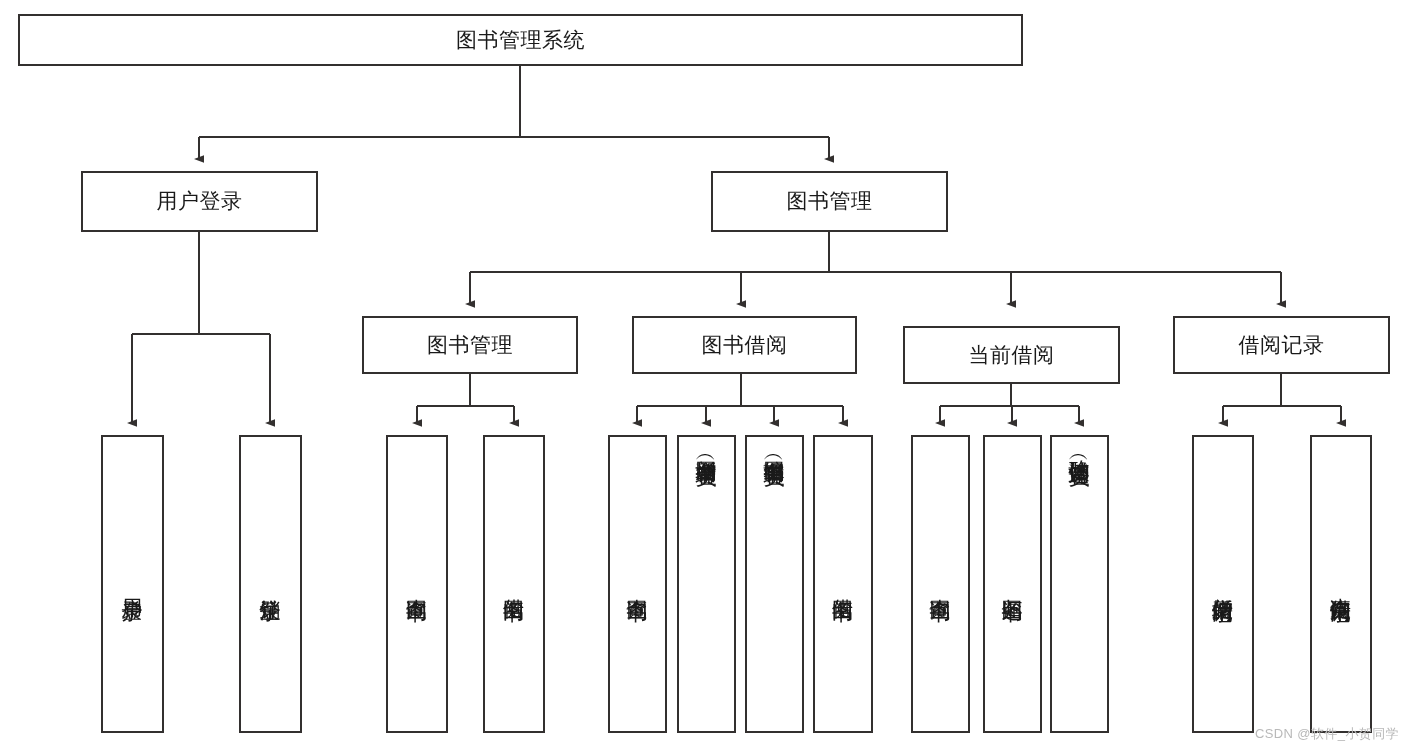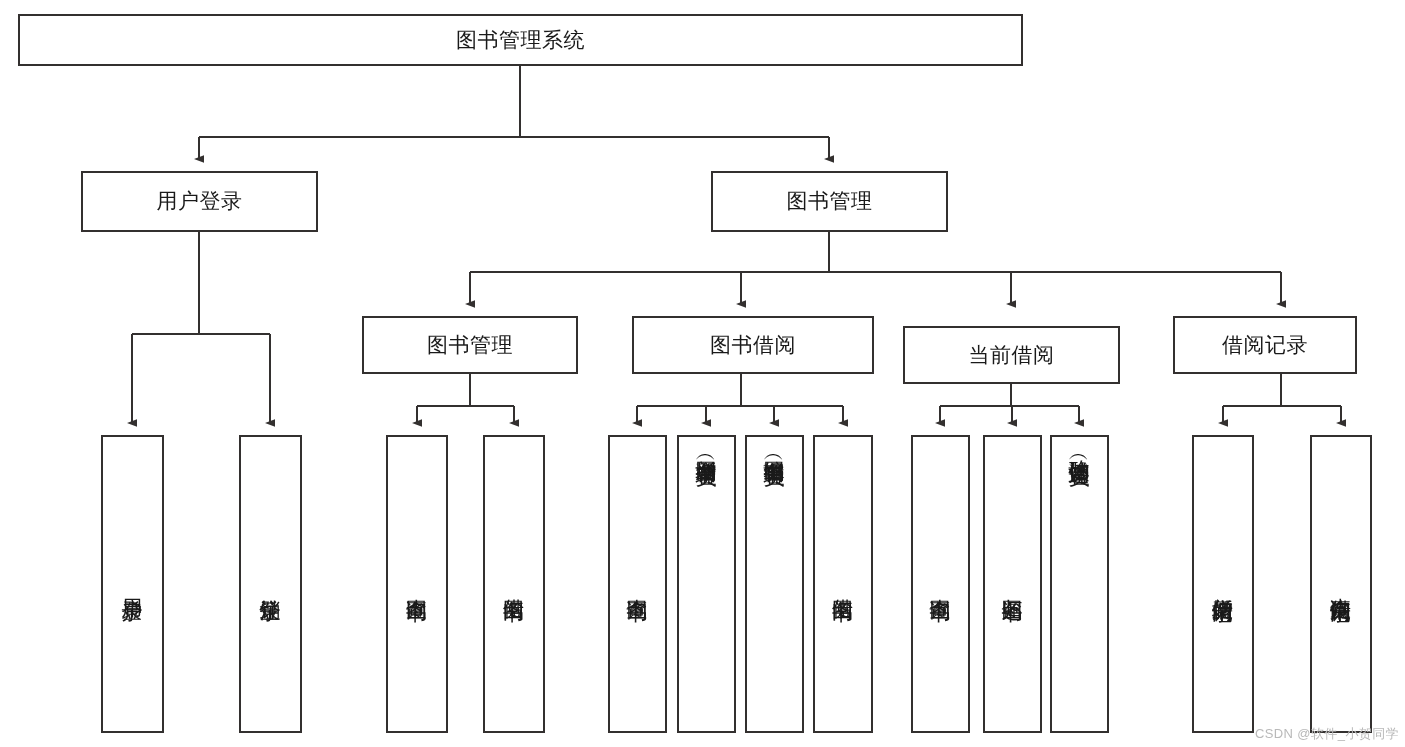--- a/index.html
+++ b/index.html
@@ -131,27 +131,27 @@
       </div>
       <div class="node level2 horizontal" style="left: 81px; top: 171px; width: 237px; height: 61px;">
         <span class="node-label">用户登录</span>
       </div>
       <div class="node level2 horizontal" style="left: 711px; top: 171px; width: 237px; height: 61px;">
         <span class="node-label">图书管理</span>
       </div>
       <div class="node level3 horizontal" style="left: 362px; top: 316px; width: 216px; height: 58px;">
         <span class="node-label">图书管理</span>
       </div>
-      <div class="node level3 horizontal" style="left: 632px; top: 316px; width: 242px; height: 58px;">
+      <div class="node level3 horizontal" style="left: 632px; top: 316px; width: 225px; height: 58px;">
         <span class="node-label">图书借阅</span>
       </div>
       <div class="node level3 horizontal" style="left: 903px; top: 316px; width: 217px; height: 58px; margin-top: 10px;">
         <span class="node-label">当前借阅</span>
       </div>
-      <div class="node level3 horizontal" style="left: 1173px; top: 316px; width: 184px; height: 58px;">
+      <div class="node level3 horizontal" style="left: 1173px; top: 316px; width: 217px; height: 58px;">
         <span class="node-label">借阅记录</span>
       </div>
       <div class="node leaf vertical centered" style="left: 101px; top: 435px; width: 63px; height: 298px;">
         <span class="node-label">用户登录</span>
       </div>
       <div class="node leaf vertical centered" style="left: 239px; top: 435px; width: 63px; height: 298px;">
         <span class="node-label">注销登录</span>
       </div>
       <div class="node leaf vertical centered" style="left: 386px; top: 435px; width: 62px; height: 298px;">
         <span class="node-label">查询图书</span>

